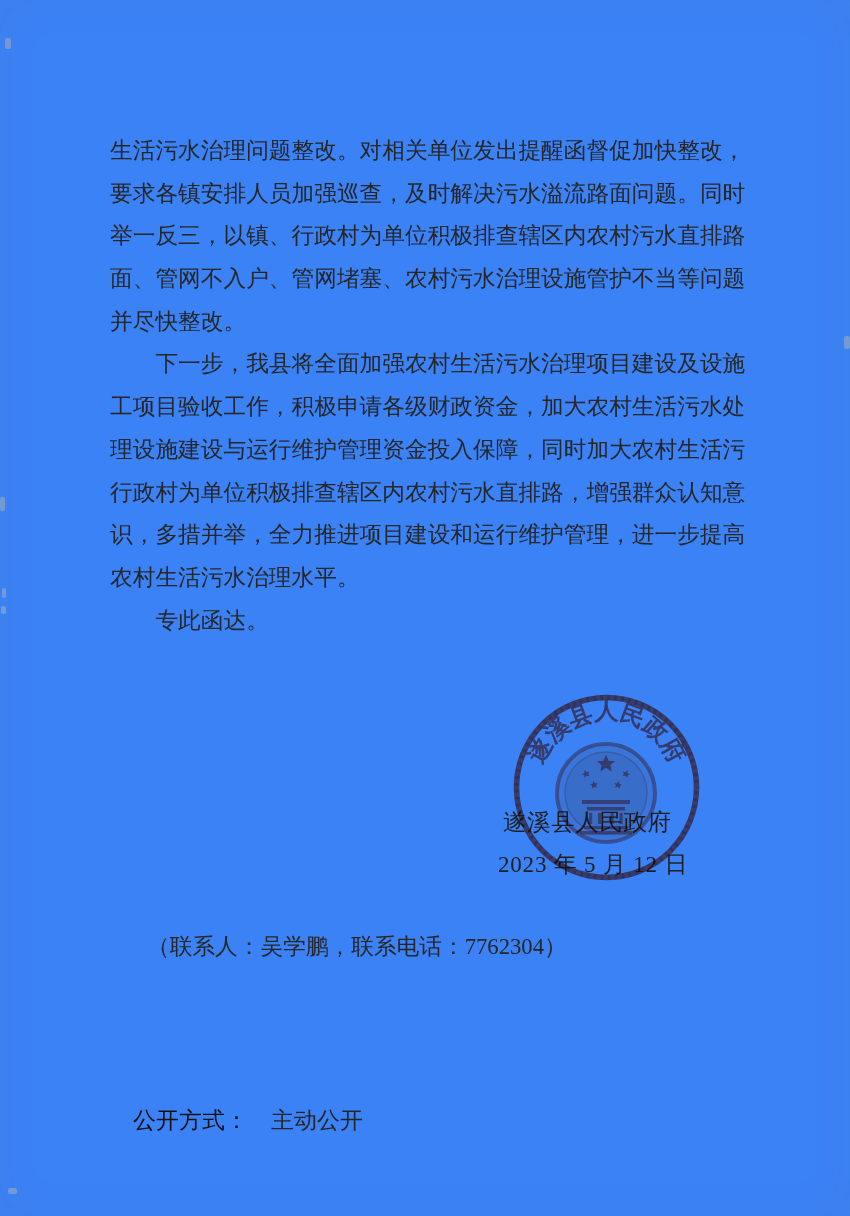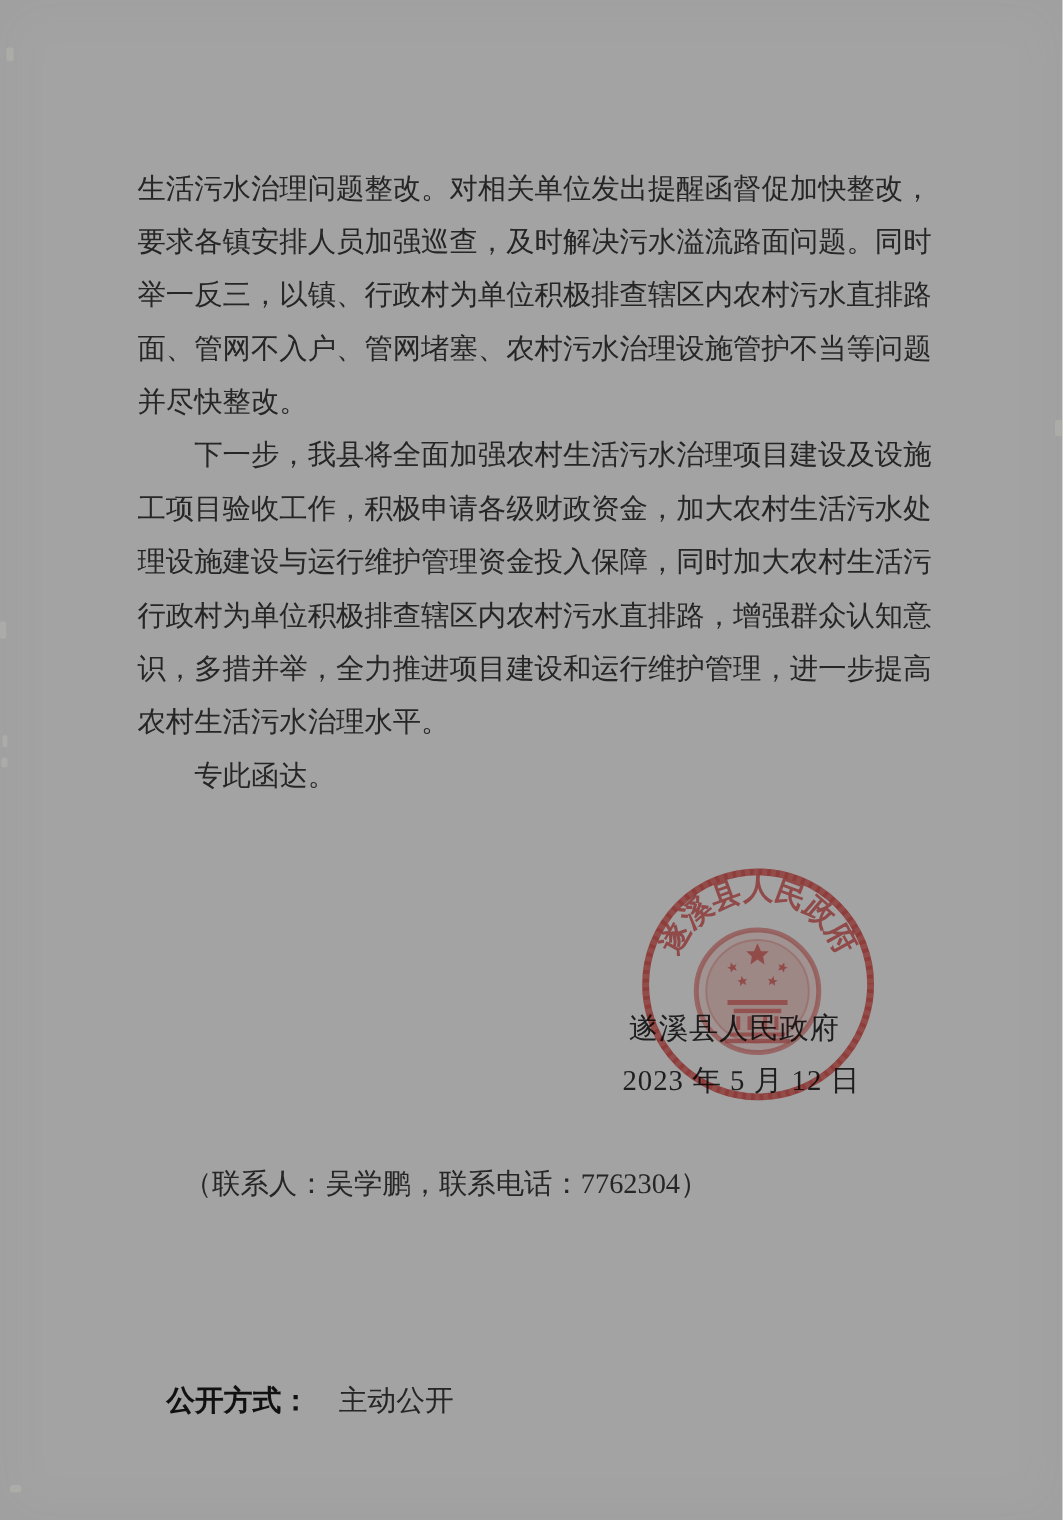--- a/index.html
+++ b/index.html
@@ -5,21 +5,21 @@
   html, body {
     margin: 0;
     padding: 0;
     background: #e9e9e7;
   }
   .page {
     position: relative;
     width: 850px;
     height: 1216px;
     margin: 0 auto;
-    background: #a3a3a3;
+    background: #3b82f6;
     overflow: hidden;
     box-shadow: inset 0 0 42px rgba(120,120,110,0.08);
     font-family: "Liberation Serif", "DejaVu Serif", serif;
     color: #242424;
   }
   
   .doc-body {
     position: absolute;
     left: 110px;
     top: 130px;
@@ -65,21 +65,21 @@
   
   .footer-line {
     position: absolute;
     left: 110px;
     top: 1079px;
     font-size: 23px;
     white-space: pre;
   }
   .footer-line .label {
     font-family: "Liberation Sans", "DejaVu Sans", sans-serif;
-    font-weight: bold;
+    font-weight: normal;
     color: #111;
   }
   .footer-line .value {
     font-family: "Liberation Serif", "DejaVu Serif", serif;
     color: #262626;
     margin-left: 23px;
   }
   
   .seal {
     position: absolute;

